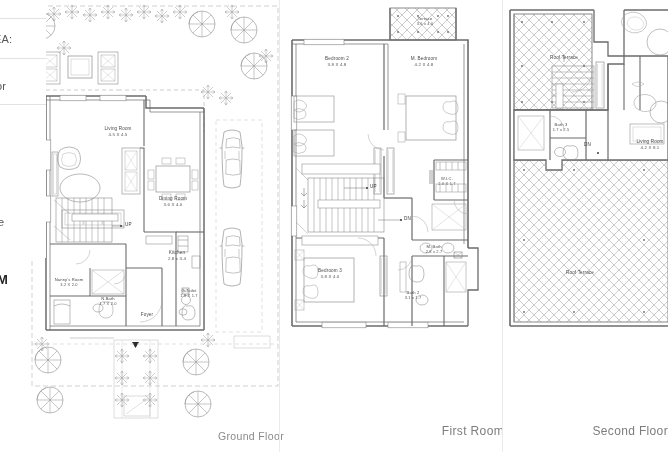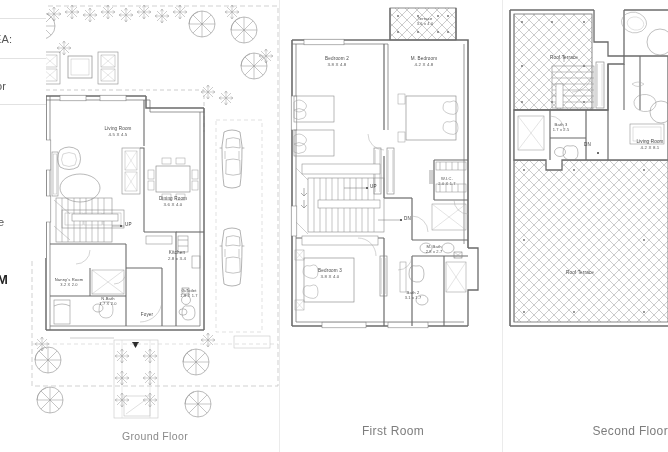--- a/index.html
+++ b/index.html
@@ -17,21 +17,21 @@
   .lp-divider{position:absolute;left:0;width:46px;height:1px;background:#e2e2e2;}
 
   
   .floor{position:absolute;top:0;height:452px;}
   .f-ground{left:26px;width:258px;}
   .f-first{left:282px;width:222px;}
   .f-second{left:504px;width:164px;border-radius:20px;}
 
   .vsep{position:absolute;top:0;width:1px;height:452px;background:#ebebeb;z-index:5;}
 
-  .caption{position:absolute;bottom:10px;width:100%;text-align:center;
+  .caption{position:absolute;bottom:10px;width:100%;text-align:right;
            font-size:10.5px;color:#8a8a8a;letter-spacing:.35px;}
   .caption.big{font-size:12px;color:#7d7d7d;bottom:14px;}
 
   
   .svgwrap{position:absolute;left:0;top:0;}
   svg{display:block;}
 
   .lbl{position:absolute;text-align:center;white-space:nowrap;
        font-size:4.6px;line-height:1.32;color:#4a4a4a;letter-spacing:.15px;
        transform:translateX(-50%);pointer-events:none;}

